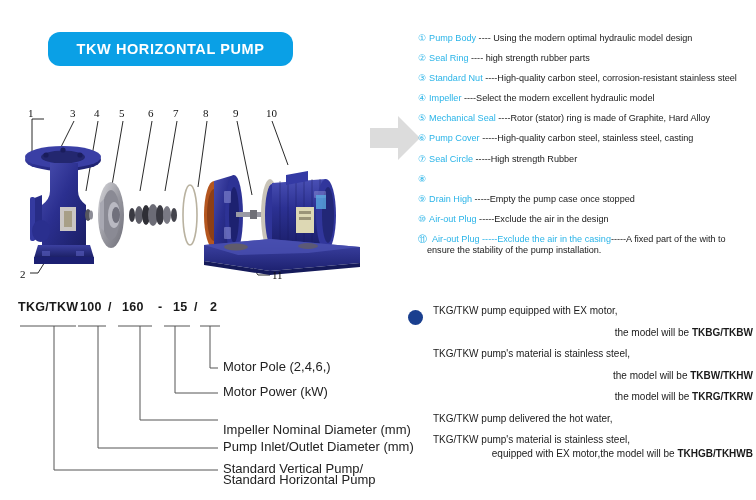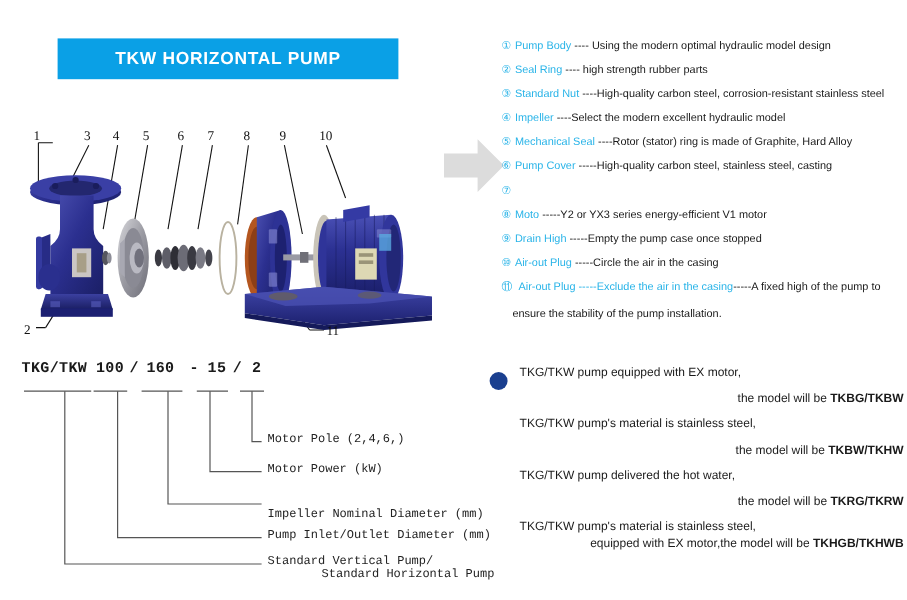--- a/index.html
+++ b/index.html
@@ -8,23 +8,23 @@
     background:#ffffff;
     font-family:"Liberation Sans", sans-serif;
     position:relative;
     overflow:hidden;
   }
   .page { position:relative; width:756px; height:500px; }
 
   
   .title-banner{
     position:absolute; left:48px; top:32px;
-    width:284px; height:34px;
+    width:245px; height:34px;
     background:#0aa0e6;
-    border-radius:0;
+    border-radius:12px;
     display:flex; align-items:center; justify-content:center;
   }
   .title-banner span{
     color:#ffffff; font-size:14.5px; font-weight:bold; letter-spacing:.6px;
   }
 
   
   .arrow-sep{ position:absolute; left:368px; top:112px; width:54px; height:52px; }
 
   
@@ -39,34 +39,34 @@
   }
   .f-num{
     color:#2ab4e8; margin-right:3px; flex:0 0 auto;
     font-size:9px; line-height:11px;
   }
   .f-text{ color:#1a1a1a; }
   .f-name{ color:#2ab4e8; }
   .f-cyan{ color:#2ab4e8; }
   .feature-item.wrap{ display:block; }
   .feature-item.wrap .f-num{ display:inline; }
-  .feature-item .second-line{ display:block; padding-left:9px;margin-top:11px; }
-
-  
-  .model-block{ position:absolute; left:18px; top:300px; width:375px; height:195px;font-family:Liberation Mono, monospace; }
+  .feature-item .second-line{ display:block; padding-left:9px; }
+
+  
+  .model-block{ position:absolute; left:18px; top:300px; width:375px; height:195px; }
   .model-code{
     position:absolute; top:0; left:0; width:375px; height:22px;
     font-size:12.5px; font-weight:bold; color:#1a1a1a;
     letter-spacing:.3px;
   }
   .mc-seg{ position:absolute; top:0; white-space:nowrap; }
 
   .model-svg{ position:absolute; left:0; top:0; width:375px; height:195px; }
   .desc-label{
-    position:absolute; font-size:10px; color:#222; line-height:10.5px;
+    position:absolute; font-size:13px; color:#222; line-height:10.5px;
     white-space:nowrap;
   }
 
   
   .notes{ position:absolute; left:408px; top:305px; width:345px; }
   .note-bullet{
     position:absolute; left:0px; top:5px;
     width:15px; height:15px; border-radius:50%;
     background:#1a3f8f;
   }
@@ -278,40 +278,40 @@
       <span class="f-text"><span class="f-name">Mechanical Seal</span><span> ----</span><span>Rotor (stator) ring is made of Graphite, Hard Alloy</span></span>
     </div>
 
     <div class="feature-item">
       <span class="f-num">⑥</span>
       <span class="f-text"><span class="f-name">Pump Cover</span><span> -----</span><span>High-quality carbon steel, stainless steel, casting</span></span>
     </div>
 
     <div class="feature-item">
       <span class="f-num">⑦</span>
+      <span class="f-text"><span class="f-name">Seal Circle</span><span> -----</span><span>High strength Rubber</span></span>
     </div>
 
     <div class="feature-item">
       <span class="f-num">⑧</span>
-      <span class="f-text"><span class="f-name">Moto</span><span> -----</span><span>Y2 or YX3 series energy-efficient V1 motor</span></span>
     </div>
 
     <div class="feature-item">
       <span class="f-num">⑨</span>
       <span class="f-text"><span class="f-name">Drain High</span><span> -----</span><span>Empty the pump case once stopped</span></span>
     </div>
 
     <div class="feature-item">
       <span class="f-num">⑩</span>
-      <span class="f-text"><span class="f-name">Air-out Plug</span><span> -----</span><span>Circle the air in the casing</span></span>
+      <span class="f-text"><span class="f-name">Air-out Plug</span><span> -----</span><span>Exclude the air in the design</span></span>
     </div>
 
     <div class="feature-item wrap">
       <span class="f-num">⑪</span>
-      <span class="f-cyan">Air-out Plug -----Exclude the air in the casing</span><span class="f-text">-----A fixed high of the pump to</span>
+      <span class="f-cyan">Air-out Plug -----Exclude the air in the casing</span><span class="f-text">-----A fixed part of the with to</span>
       <span class="second-line">ensure the stability of the pump installation.</span>
     </div>
 
   </div>
 
   <div class="model-block">
 
     <div class="model-code">
       <span class="mc-seg" style="left:0px">TKG/TKW</span>
       <span class="mc-seg" style="left:62px">100</span>
@@ -342,30 +342,30 @@
 
         <path d="M36,26 L36,170 L200,170"></path>
       </g>
     </svg>
 
     <div class="desc-label" style="left:205px; top:62px;">Motor Pole (2,4,6,)</div>
     <div class="desc-label" style="left:205px; top:87px;">Motor Power  (kW)</div>
     <div class="desc-label" style="left:205px; top:114px;margin-top:11px;">Impeller Nominal Diameter (mm)</div>
     <div class="desc-label" style="left:205px; top:142px;">Pump Inlet/Outlet Diameter (mm)</div>
     <div class="desc-label" style="left:205px; top:164px;">Standard Vertical Pump/</div>
-    <div class="desc-label" style="left:205px; top:175px;margin-left:45px;">Standard  Horizontal Pump</div>
+    <div class="desc-label" style="left:205px; top:175px;">Standard  Horizontal Pump</div>
   </div>
 
   <div class="notes">
     <div class="note-bullet"></div>
     <div class="note-lines">
       <div class="note-line"><span>TKG/TKW pump equipped with EX motor,</span><span class="nb"></span></div>
       <div class="note-line indent"><span>the model will be </span><span class="nb">TKBG/TKBW</span></div>
       <div class="note-line"><span>TKG/TKW pump's material is stainless steel,</span><span class="nb"></span></div>
       <div class="note-line indent"><span>the model will be </span><span class="nb">TKBW/TKHW</span></div>
+      <div class="note-line indent"><span>the model will be </span><span class="nb">TKRG/TKRW</span></div>
       <div class="note-line"><span>TKG/TKW pump delivered the hot water,</span><span class="nb"></span></div>
-      <div class="note-line indent"><span>the model will be </span><span class="nb">TKRG/TKRW</span></div>
       <div class="note-line tight"><span>TKG/TKW pump's material is stainless steel,</span><span class="nb"></span></div>
       <div class="note-line indent"><span>equipped with EX motor,the model will be </span><span class="nb">TKHGB/TKHWB</span></div>
     </div>
   </div>
 
 </div>
 
 </body></html>

